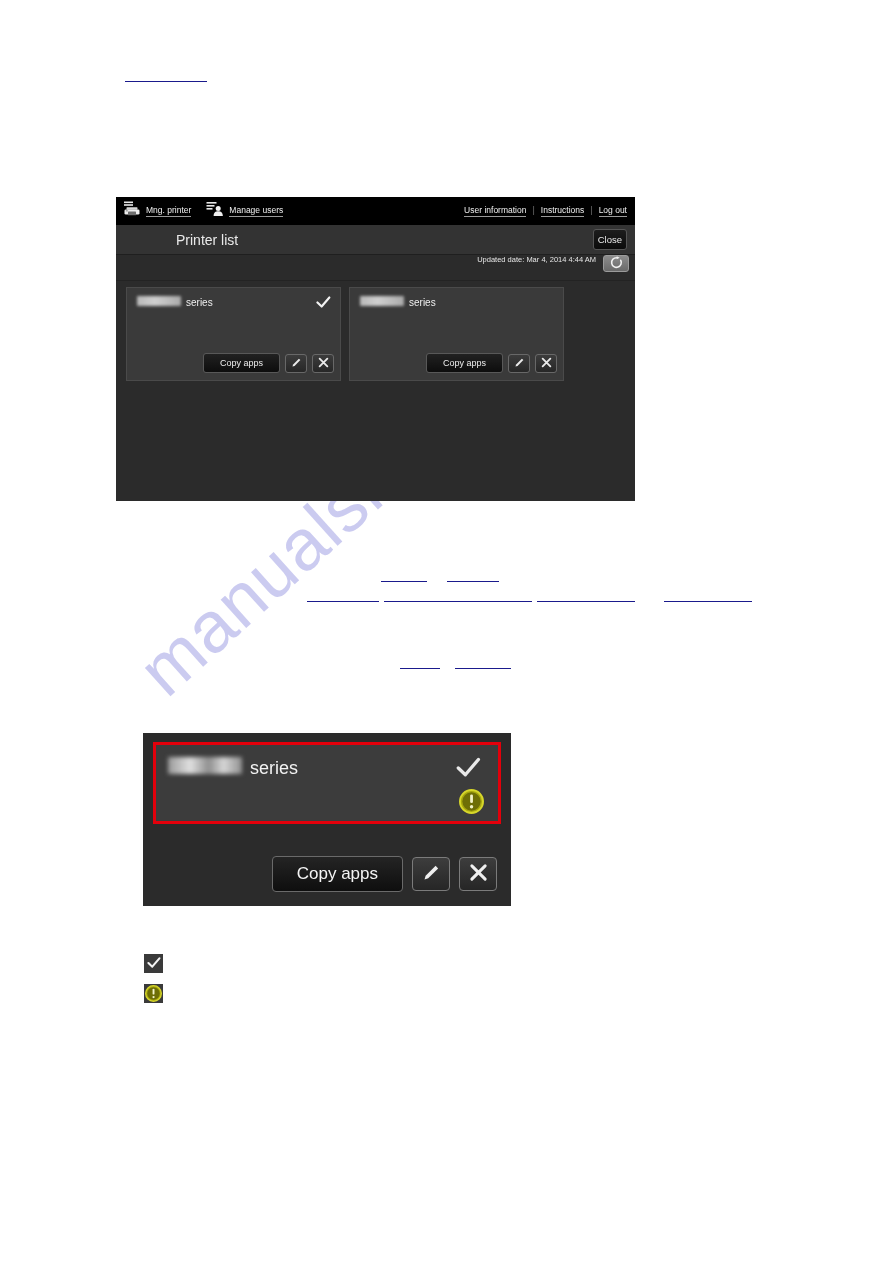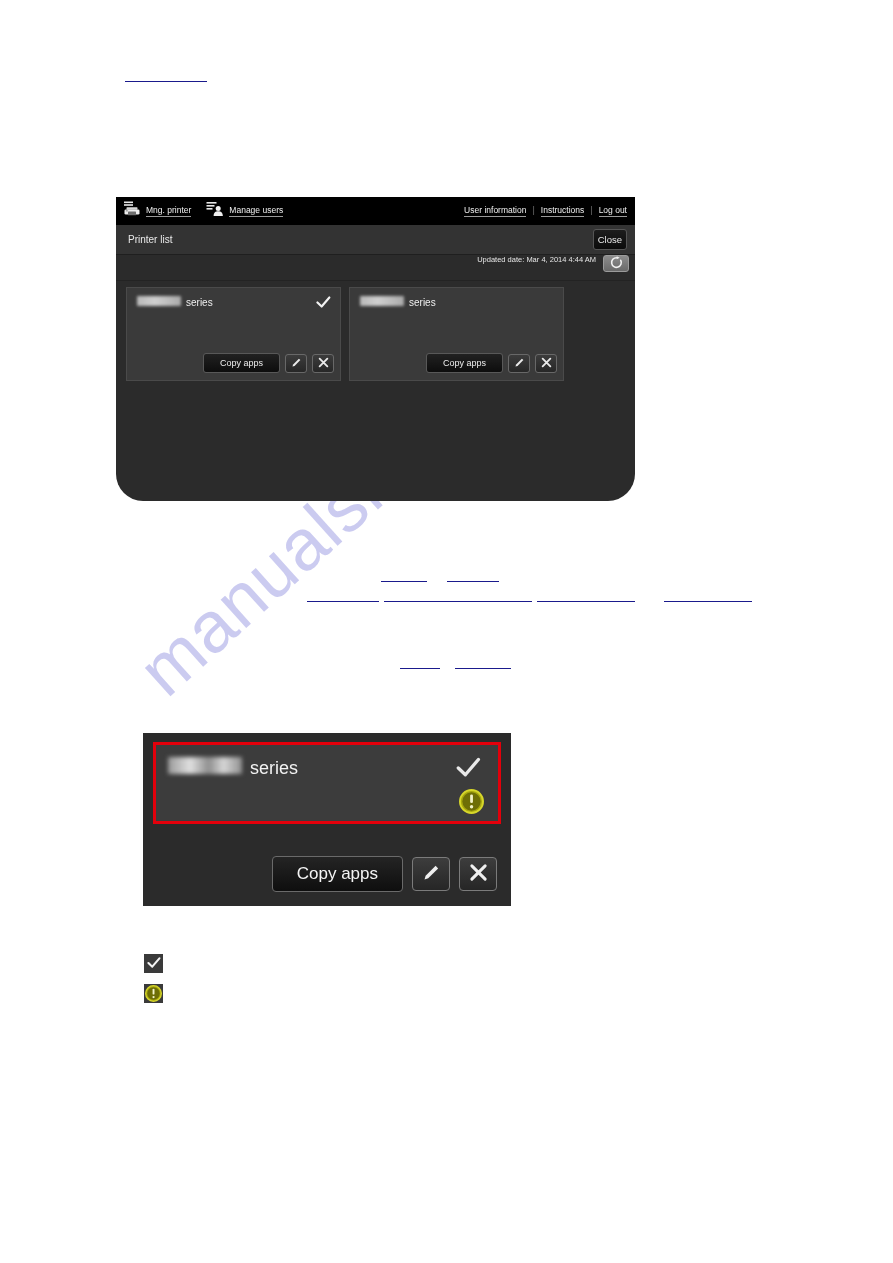--- a/index.html
+++ b/index.html
@@ -47,21 +47,20 @@
     z-index: 8;
   }
 
   
   .appwin {
     position: absolute;
     left: 116px; top: 197px;
     width: 519px; height: 304px;
     background: #2b2b2b;
     z-index: 6;
-    border-radius: 27px;
   }
   .topbar {
     height: 28px;
     background: #000000;
     display: flex; align-items: center;
     padding: 0 8px 0 6px;
     position: relative;
   }
   .tb-left { display: flex; align-items: center; gap: 14px; }
   .tb-item { display: flex; align-items: center; gap: 4px; cursor: pointer; }
@@ -86,21 +85,21 @@
     color: #6d6d6d; font-size: 9px; padding: 0 6px 2px 6px;
   }
 
   .titlebar {
     height: 30px;
     background: #333333;
     border-bottom: 1px solid #1f1f1f;
     display: flex; align-items: center; justify-content: space-between;
     padding: 0 8px 0 12px;
   }
-  .titlebar .ttl { color: #eaeaea; font-size: 10px; }
+  .titlebar .ttl { color: #eaeaea; font-size: 14px; margin-left: 48px; }
   .btn-close {
     background: linear-gradient(#1d1d1d,#0b0b0b);
     border: 1px solid #555;
     border-radius: 3px;
     color: #e8e8e8;
     font-size: 9.5px;
     padding: 4px 4px;
     cursor: pointer;
   }
 

